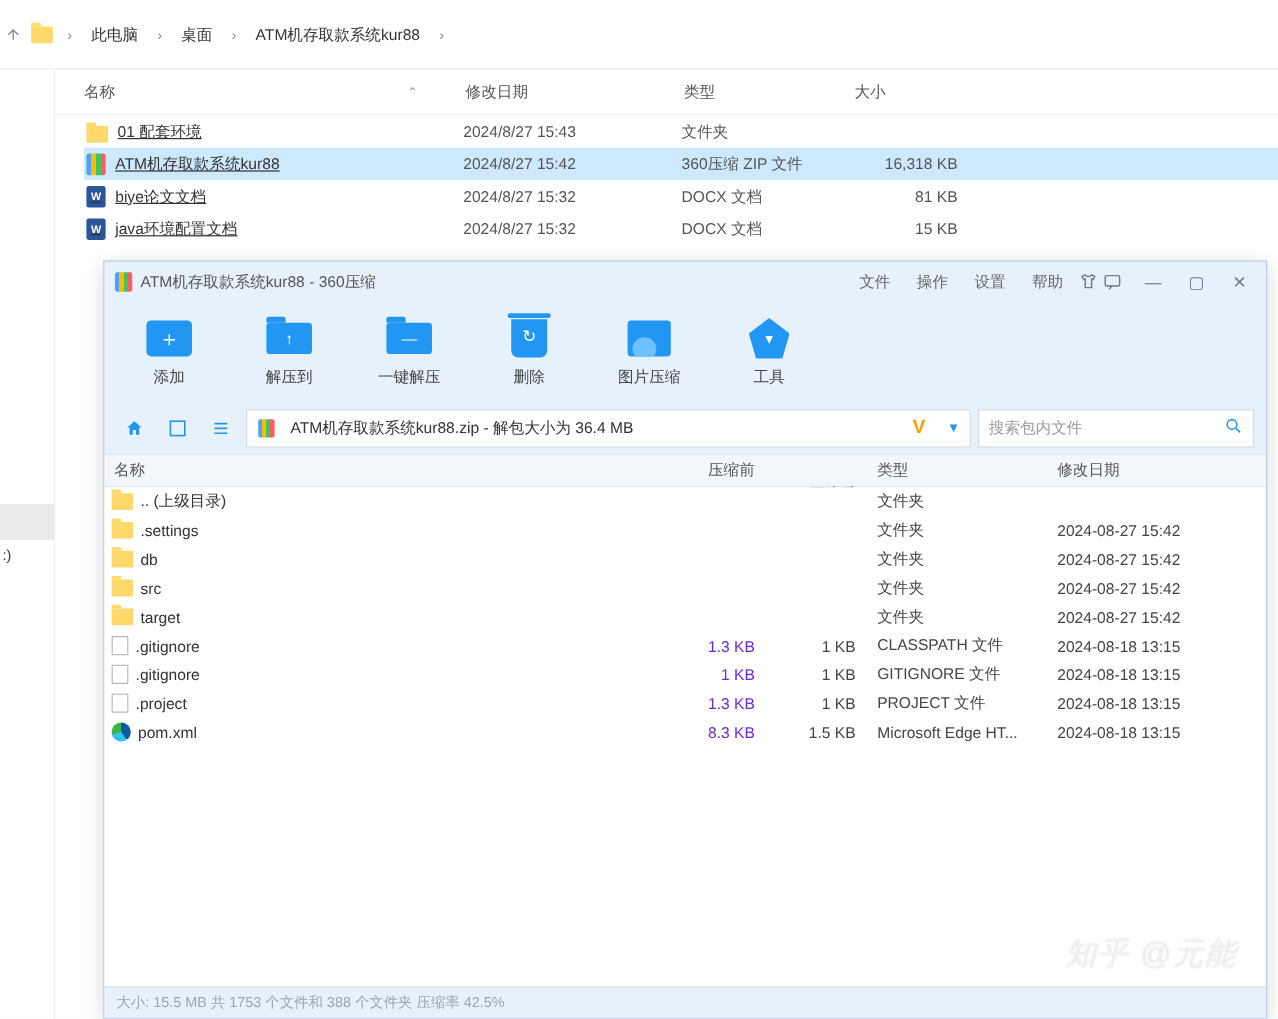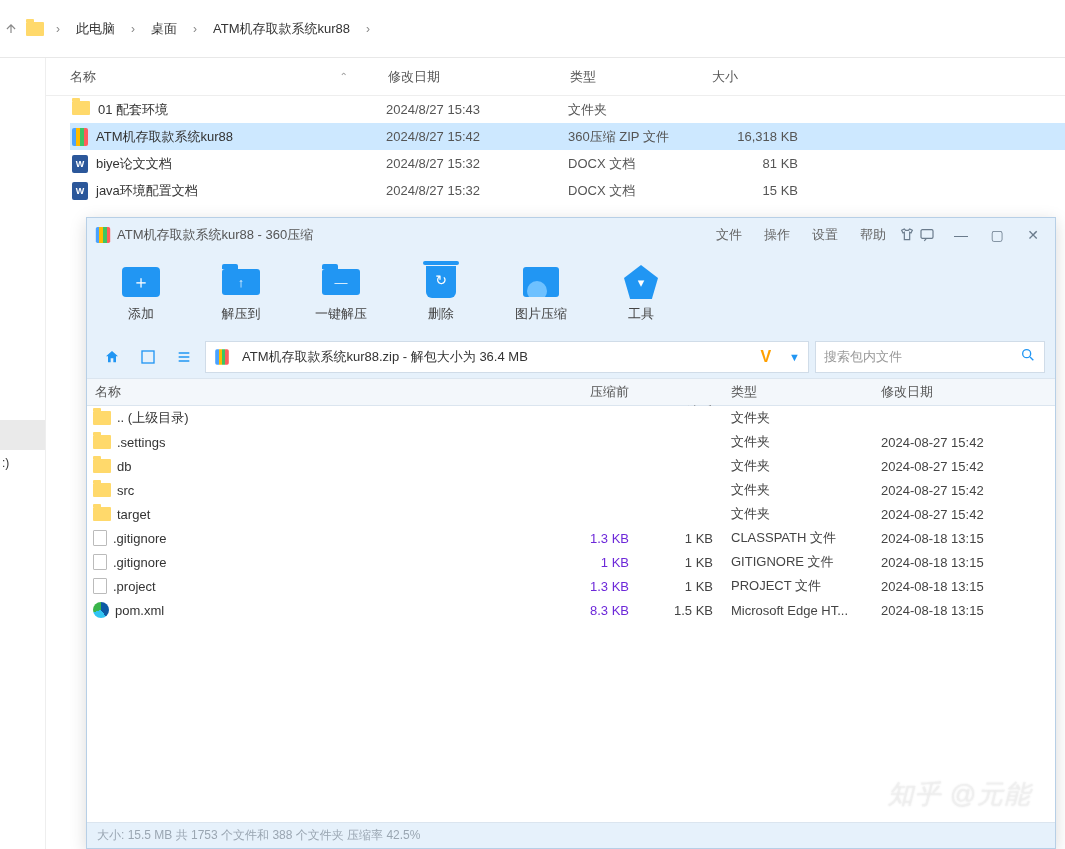--- a/index.html
+++ b/index.html
@@ -62,21 +62,21 @@
   .file-rows { padding-left: 70px; }
   .file-row {
     display: flex;
     align-items: center;
     height: 27px;
     padding-left: 0px;
   }
   .file-row.selected {
     background: #cde8ff;
   }
-  .fr-name { width: 316px; display:flex; align-items:flex-start; gap:8px; padding-left:2px;}
+  .fr-name { width: 316px; display:flex; align-items:flex-end; gap:8px; padding-left:2px;text-decoration:underline;}
   .fr-date { width: 182px; color:#555;}
   .fr-type { width: 142px; color:#555;}
   .fr-size { width: 94px; text-align:right; color:#555; padding-right:6px;}
 
   .doc-ico {
     width:16px; height:18px;
     background:#2b579a;
     border-radius:2px;
     display:flex; align-items:center; justify-content:center;
     color:#fff; font-size:9px; font-weight:bold;

